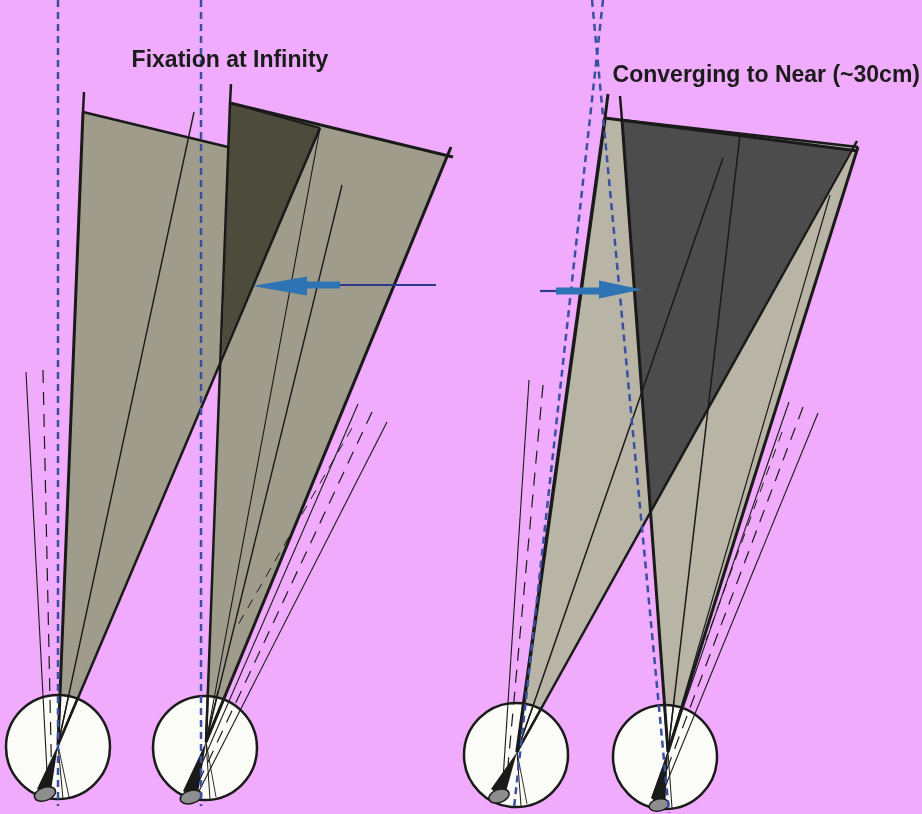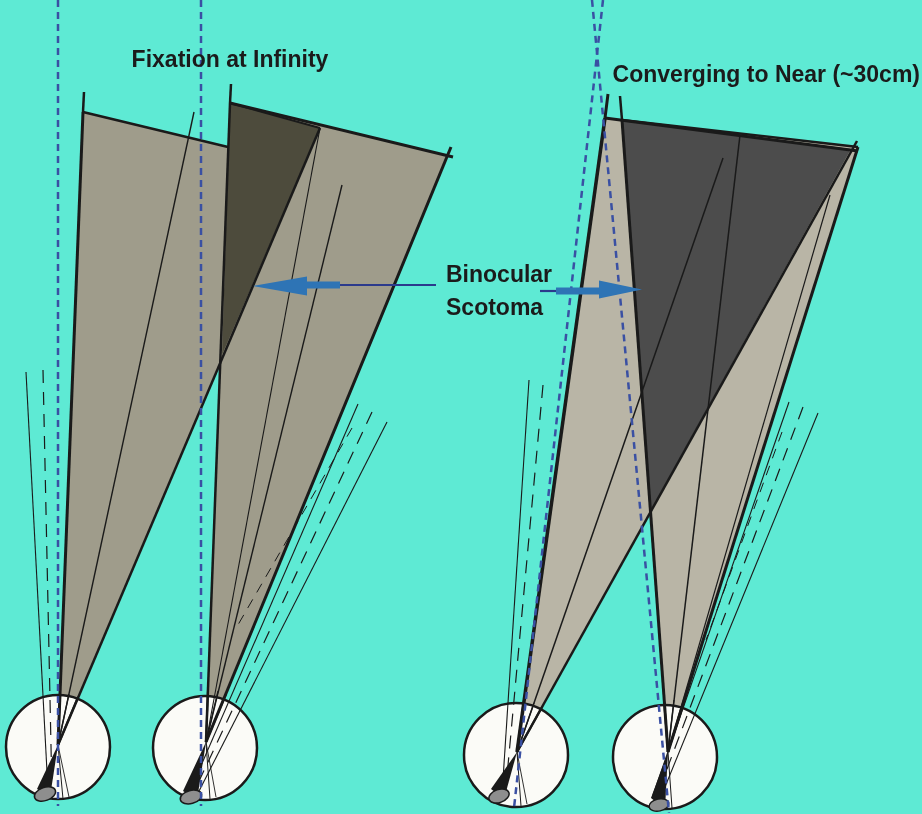--- a/index.html
+++ b/index.html
@@ -1,17 +1,17 @@
 <!DOCTYPE html>
 <html><head>
 <meta charset="utf-8">
 <style>
   html,body{margin:0;padding:0;background:#ffffff;}
   #stage{
-    position:relative;width:922px;height:814px;background:#5eead4;overflow:hidden;
+    position:relative;width:922px;height:814px;background:#f0abfc;overflow:hidden;
     font-family:"Liberation Sans",sans-serif;
   }
   #stage svg{position:absolute;left:0;top:0;}
   .label{
     position:absolute;color:#1b1b1b;font-weight:bold;font-size:23px;
     white-space:nowrap;letter-spacing:0px;
   }
   .title-left{left:230px;top:46px;transform:translateX(-50%);}
   .title-right{right:2px;top:61px;}
   .annotation{left:446px;top:258px;line-height:33px;}
@@ -142,18 +142,14 @@
     <path d="M340,281.5 L307,281.5 L307,276.5 L253,286 L307,295.5 L307,288.5 L340,288.5 Z" fill="#2e74b5"></path>
   </g>
   <g>
     <path d="M540,291 L560,291" stroke-width="2.2" fill="none" stroke="#2b3a8c"></path>
     <path d="M556,287.5 L599,287.5 L599,280.5 L642,289.5 L599,298.5 L599,294.5 L556,294.5 Z" fill="#2e74b5"></path>
   </g>
 </svg>
 
 <div class="label title-left">Fixation at Infinity</div>
 <div class="label title-right">Converging to Near (~30cm)</div>
-<div class="label annotation">
-  <div>Binocular</div>
-  <div>Scotoma</div>
-</div>
 
 </div>
 
 </body></html>

